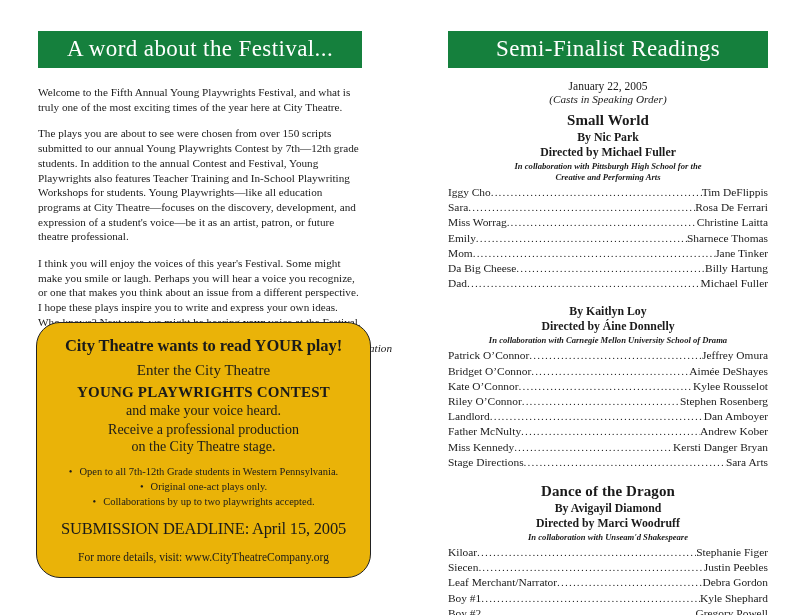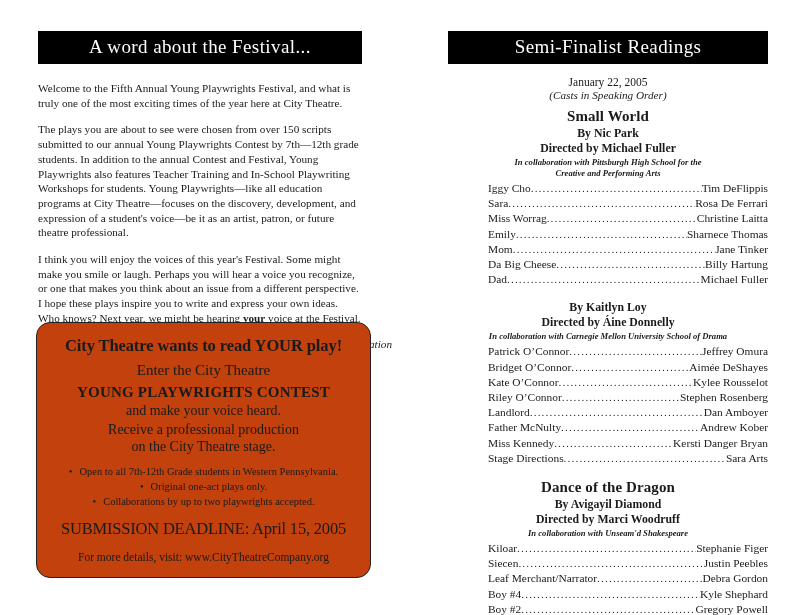--- a/index.html
+++ b/index.html
@@ -29,24 +29,24 @@
     width: 400px;
     padding: 0;
   }
   .col-right {
     width: 400px;
     padding: 0;
   }
 
   
   .banner {
-    background: #000000;
+    background: #15803d;
     color: #ffffff;
     text-align: center;
-    font-size: 19px;
+    font-size: 23px;
     letter-spacing: 0.4px;
     padding: 5px 0 6px 0;
     font-family: "Liberation Serif", "DejaVu Serif", serif;
   }
   .banner-left {
     margin: 31px 38px 0 38px;
   }
   .banner-right {
     margin: 31px 32px 0 48px;
   }
@@ -72,23 +72,23 @@
   .sig i { font-style: italic; }
   b { font-weight: bold; }
 
   
   .contest-box {
     position: absolute;
     left: 36px;
     top: 322px;
     width: 335px;
     height: 256px;
-    background: #c2410c;
+    background: #eab308;
     border: 1.4px solid #222222;
-    border-radius: 14px;
+    border-radius: 24px;
     box-sizing: border-box;
     text-align: center;
     overflow: hidden;
   }
   .cb-l1 {
     font-size: 16.5px;
     font-weight: bold;
     margin-top: 13px;
     letter-spacing: -0.1px;
   }
@@ -171,21 +171,20 @@
   .play-collab {
     font-size: 8.6px;
     font-style: italic;
     font-weight: bold;
     margin-top: 1px;
     line-height: 10px;
   }
   .cast {
     margin-top: 3px;
     text-align: center;
-    margin-left: 40px;
   }
   .cast-row {
     display: flex;
     align-items: baseline;
     font-size: 11.4px;
     line-height: 15.2px;
     white-space: nowrap;
   }
   .cast-role { flex: 0 0 auto; }
   .cast-lead {
@@ -353,21 +352,21 @@
             <span class="cast-role">Siecen</span>
             <span class="cast-lead">........................................................................</span>
             <span class="cast-actor">Justin Peebles</span>
           </div>
           <div class="cast-row">
             <span class="cast-role">Leaf Merchant/Narrator</span>
             <span class="cast-lead">........................................................................</span>
             <span class="cast-actor">Debra Gordon</span>
           </div>
           <div class="cast-row">
-            <span class="cast-role">Boy #4</span>
+            <span class="cast-role">Boy #1</span>
             <span class="cast-lead">........................................................................</span>
             <span class="cast-actor">Kyle Shephard</span>
           </div>
           <div class="cast-row">
             <span class="cast-role">Boy #2</span>
             <span class="cast-lead">........................................................................</span>
             <span class="cast-actor">Gregory Powell</span>
           </div>
 
         </div>

